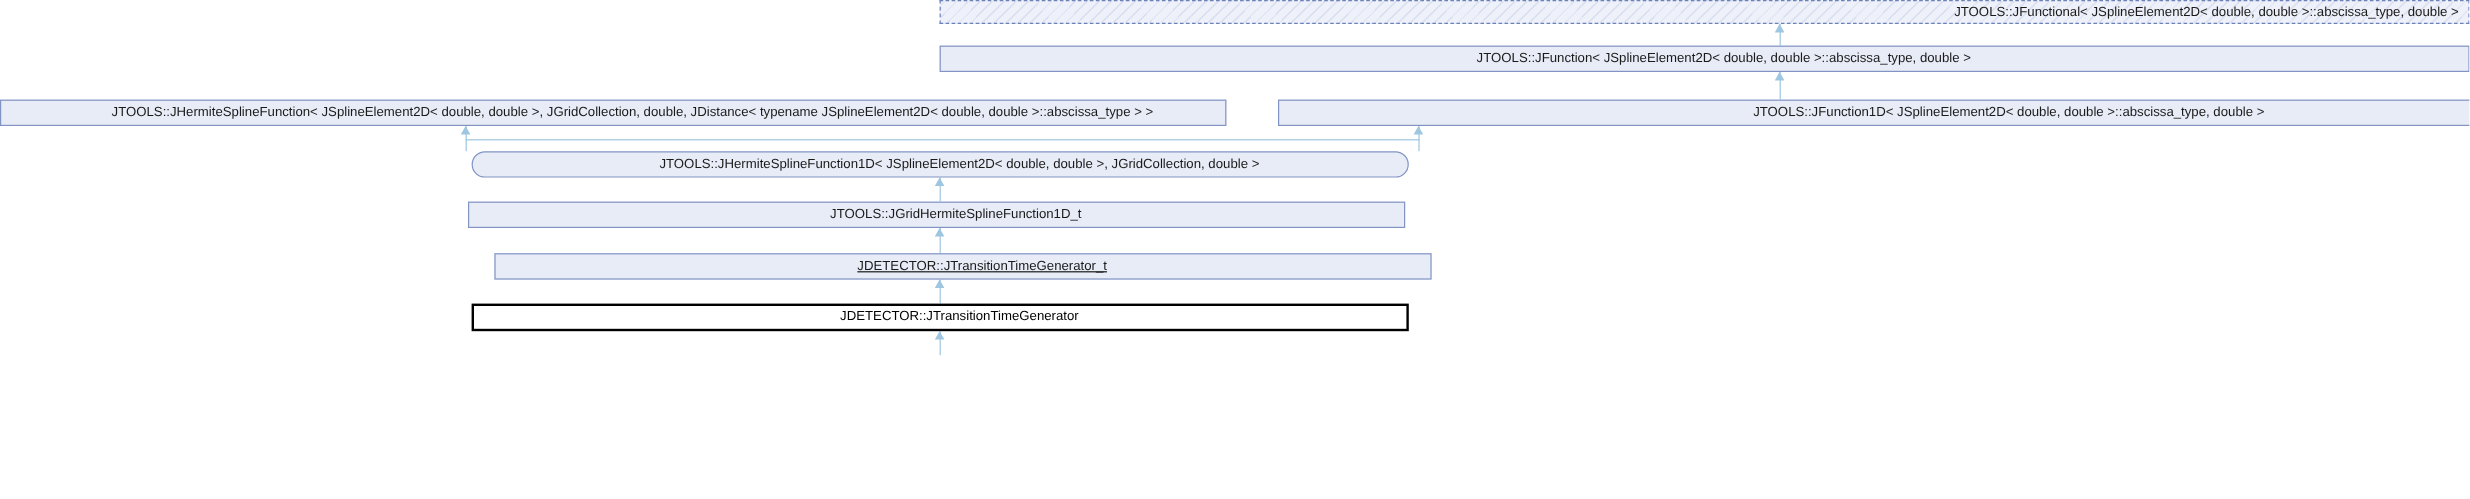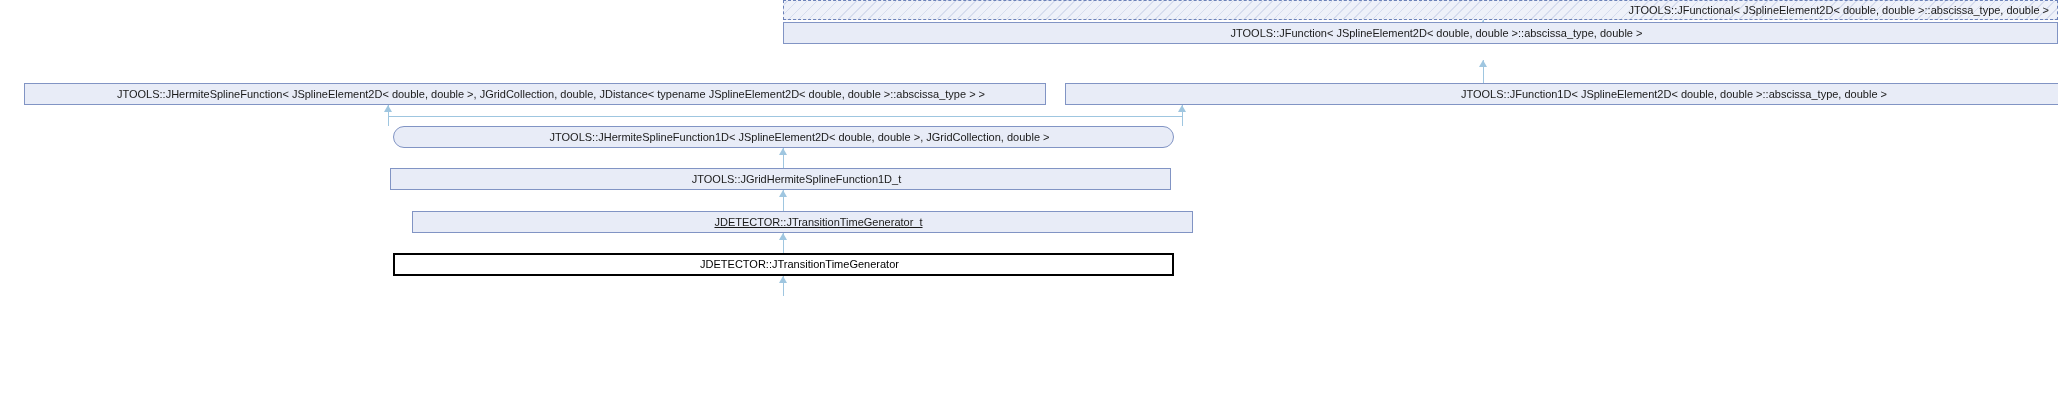--- a/index.html
+++ b/index.html
@@ -107,25 +107,25 @@
   <div class="edge-v" style="left:783px; top:233px; height:20px;"></div>
   <div class="arrow-up" style="left:779px; top:233px;"></div>
 
   <div class="edge-v" style="left:783px; top:276px; height:20px;"></div>
   <div class="arrow-up" style="left:779px; top:276px;"></div>
 
   <div class="node abstract" style="left:783px; top:0px; width:1275px; height:20px;">
     <span class="label">JTOOLS::JFunctional&lt; JSplineElement2D&lt; double, double &gt;::abscissa_type, double &gt;</span>
   </div>
 
-  <div class="node" style="left:783px; top:22px; width:1275px; height:22px;">
+  <div class="node" style="left:783px; top:38px; width:1275px; height:22px;">
     <span class="label">JTOOLS::JFunction&lt; JSplineElement2D&lt; double, double &gt;::abscissa_type, double &gt;</span>
   </div>
 
-  <div class="node" style="left:0px; top:83px; width:1022px; height:22px;margin-left:24px;">
+  <div class="node" style="left:0px; top:83px; width:1022px; height:22px;">
     <span class="label">JTOOLS::JHermiteSplineFunction&lt; JSplineElement2D&lt; double, double &gt;, JGridCollection, double, JDistance&lt; typename JSplineElement2D&lt; double, double &gt;::abscissa_type &gt; &gt;</span>
   </div>
 
   <div class="node" style="left:1065px; top:83px; width:1186px; height:22px;">
     <span class="label">JTOOLS::JFunction1D&lt; JSplineElement2D&lt; double, double &gt;::abscissa_type, double &gt;</span>
   </div>
 
   <div class="node" style="left:393px; top:126px; width:781px; height:22px;border-radius:11px;">
     <span class="label">JTOOLS::JHermiteSplineFunction1D&lt; JSplineElement2D&lt; double, double &gt;, JGridCollection, double &gt;</span>
   </div>

